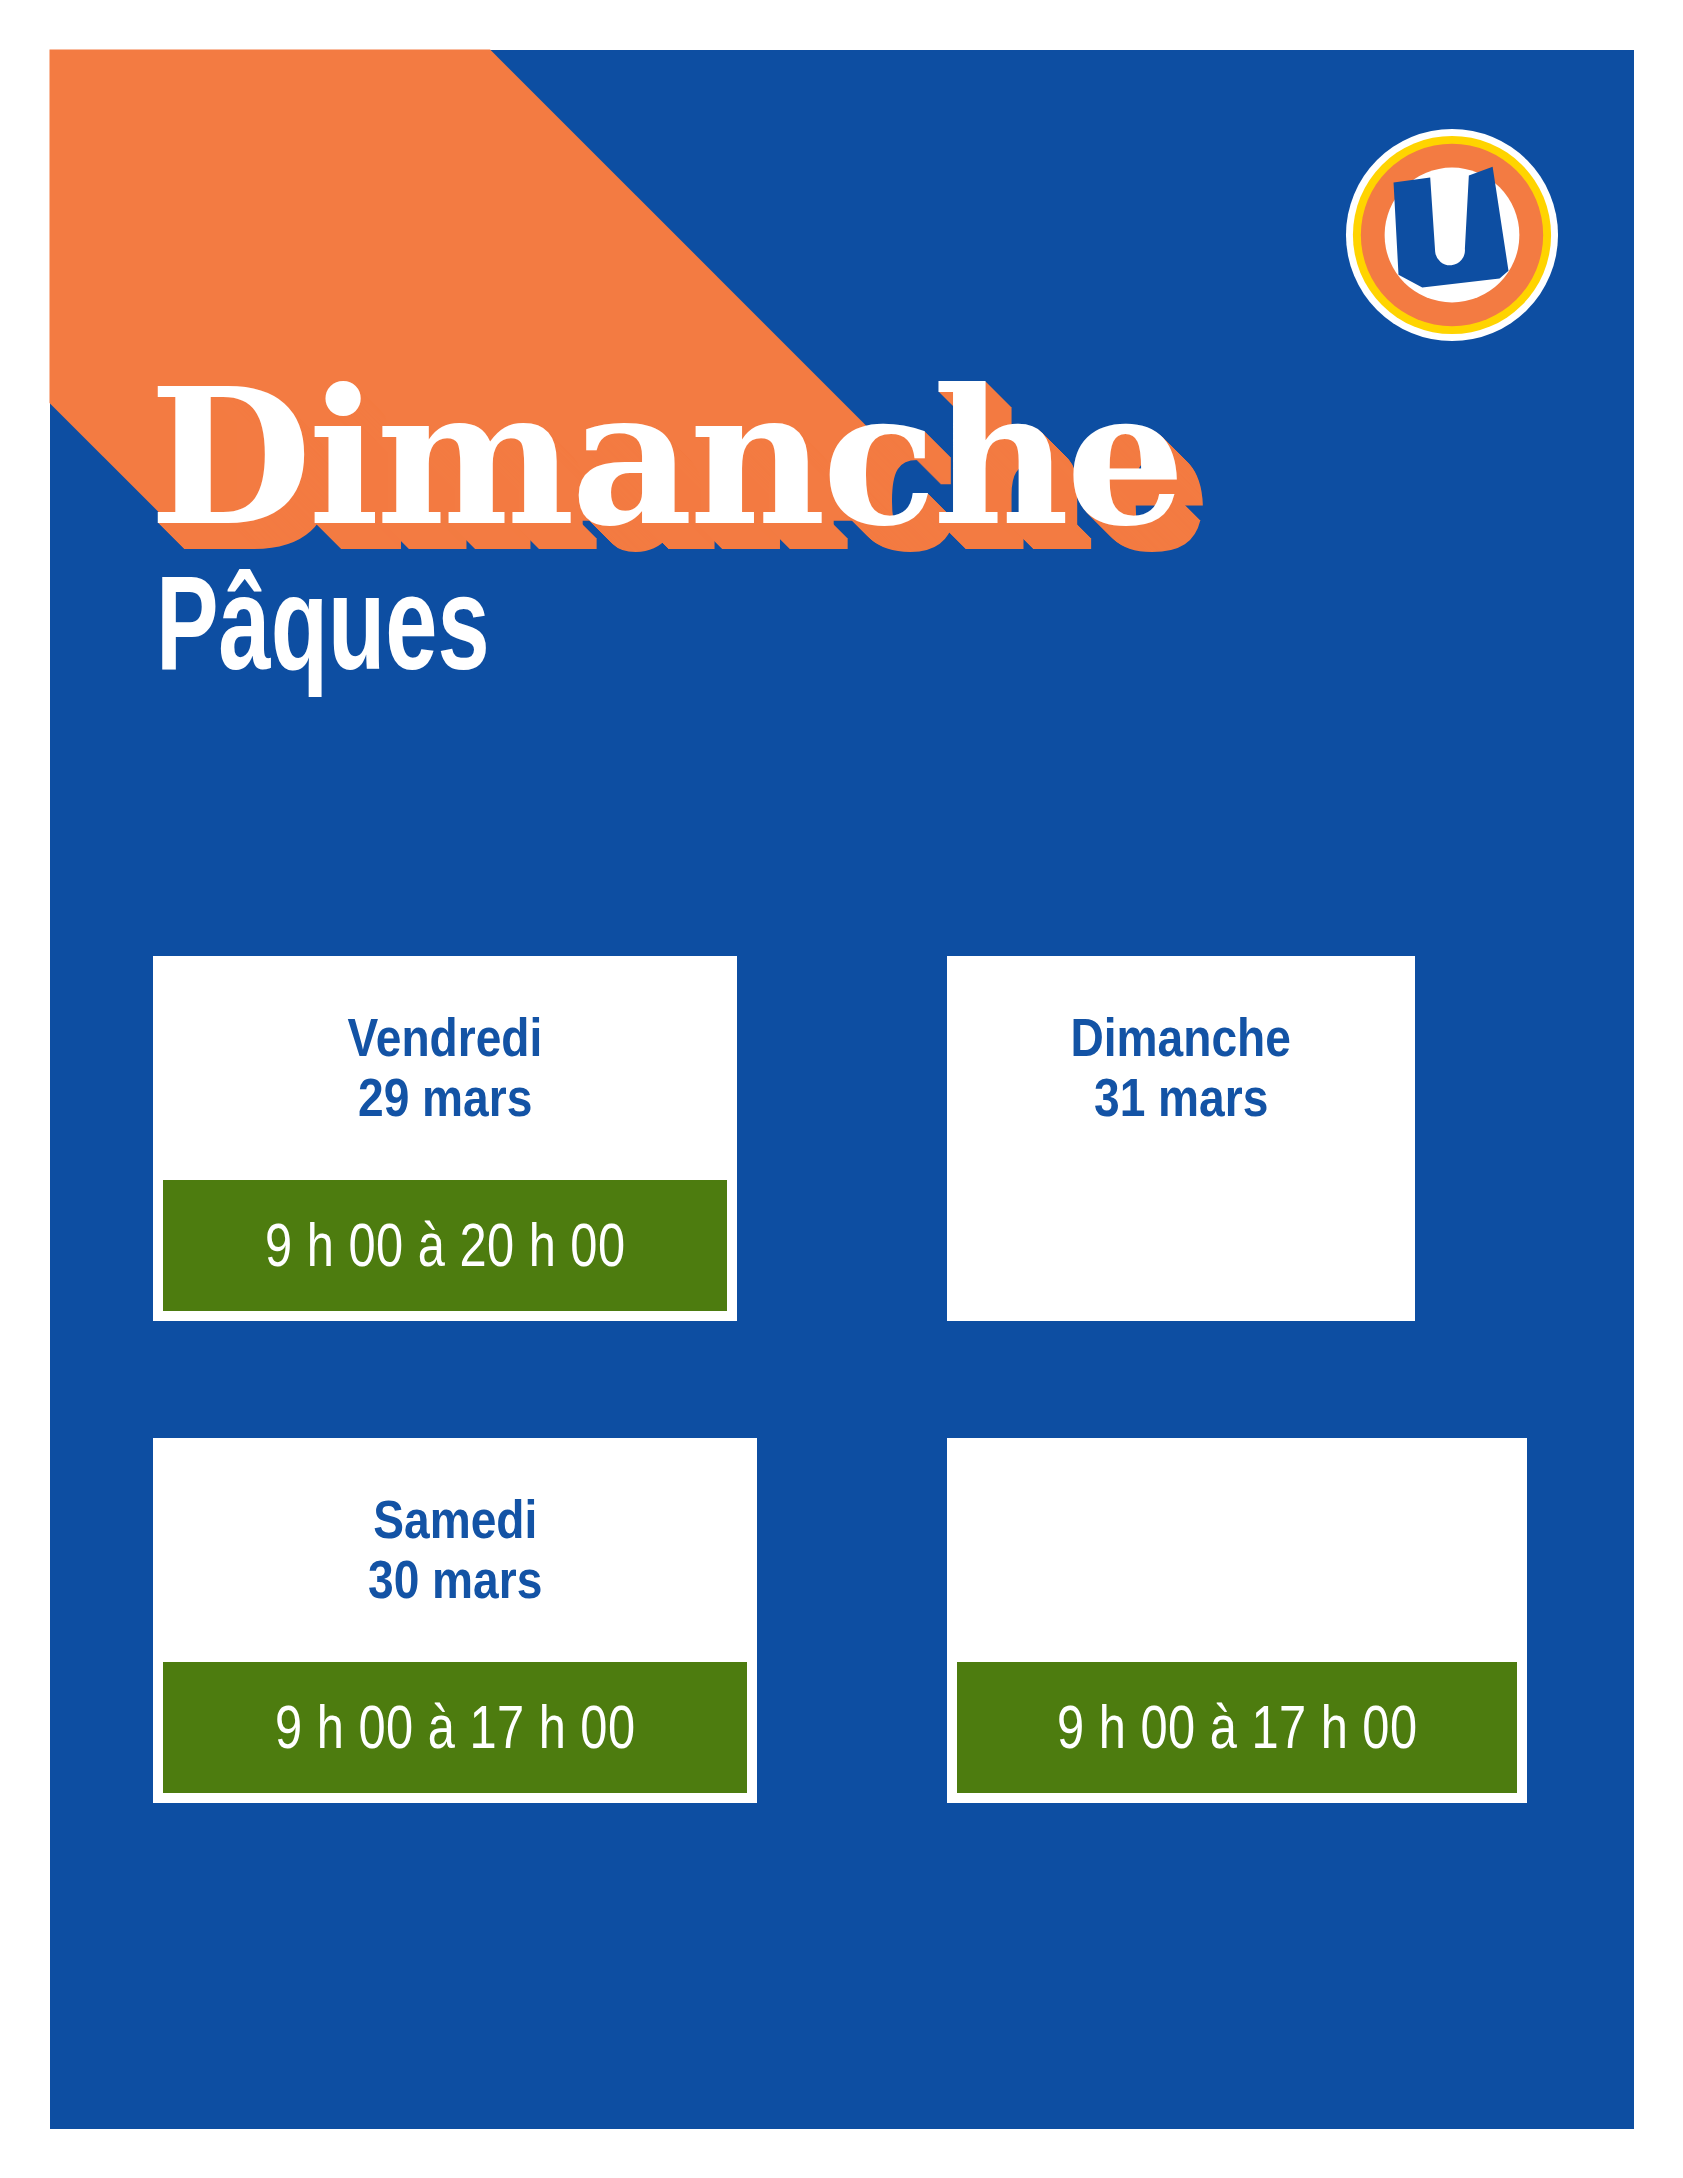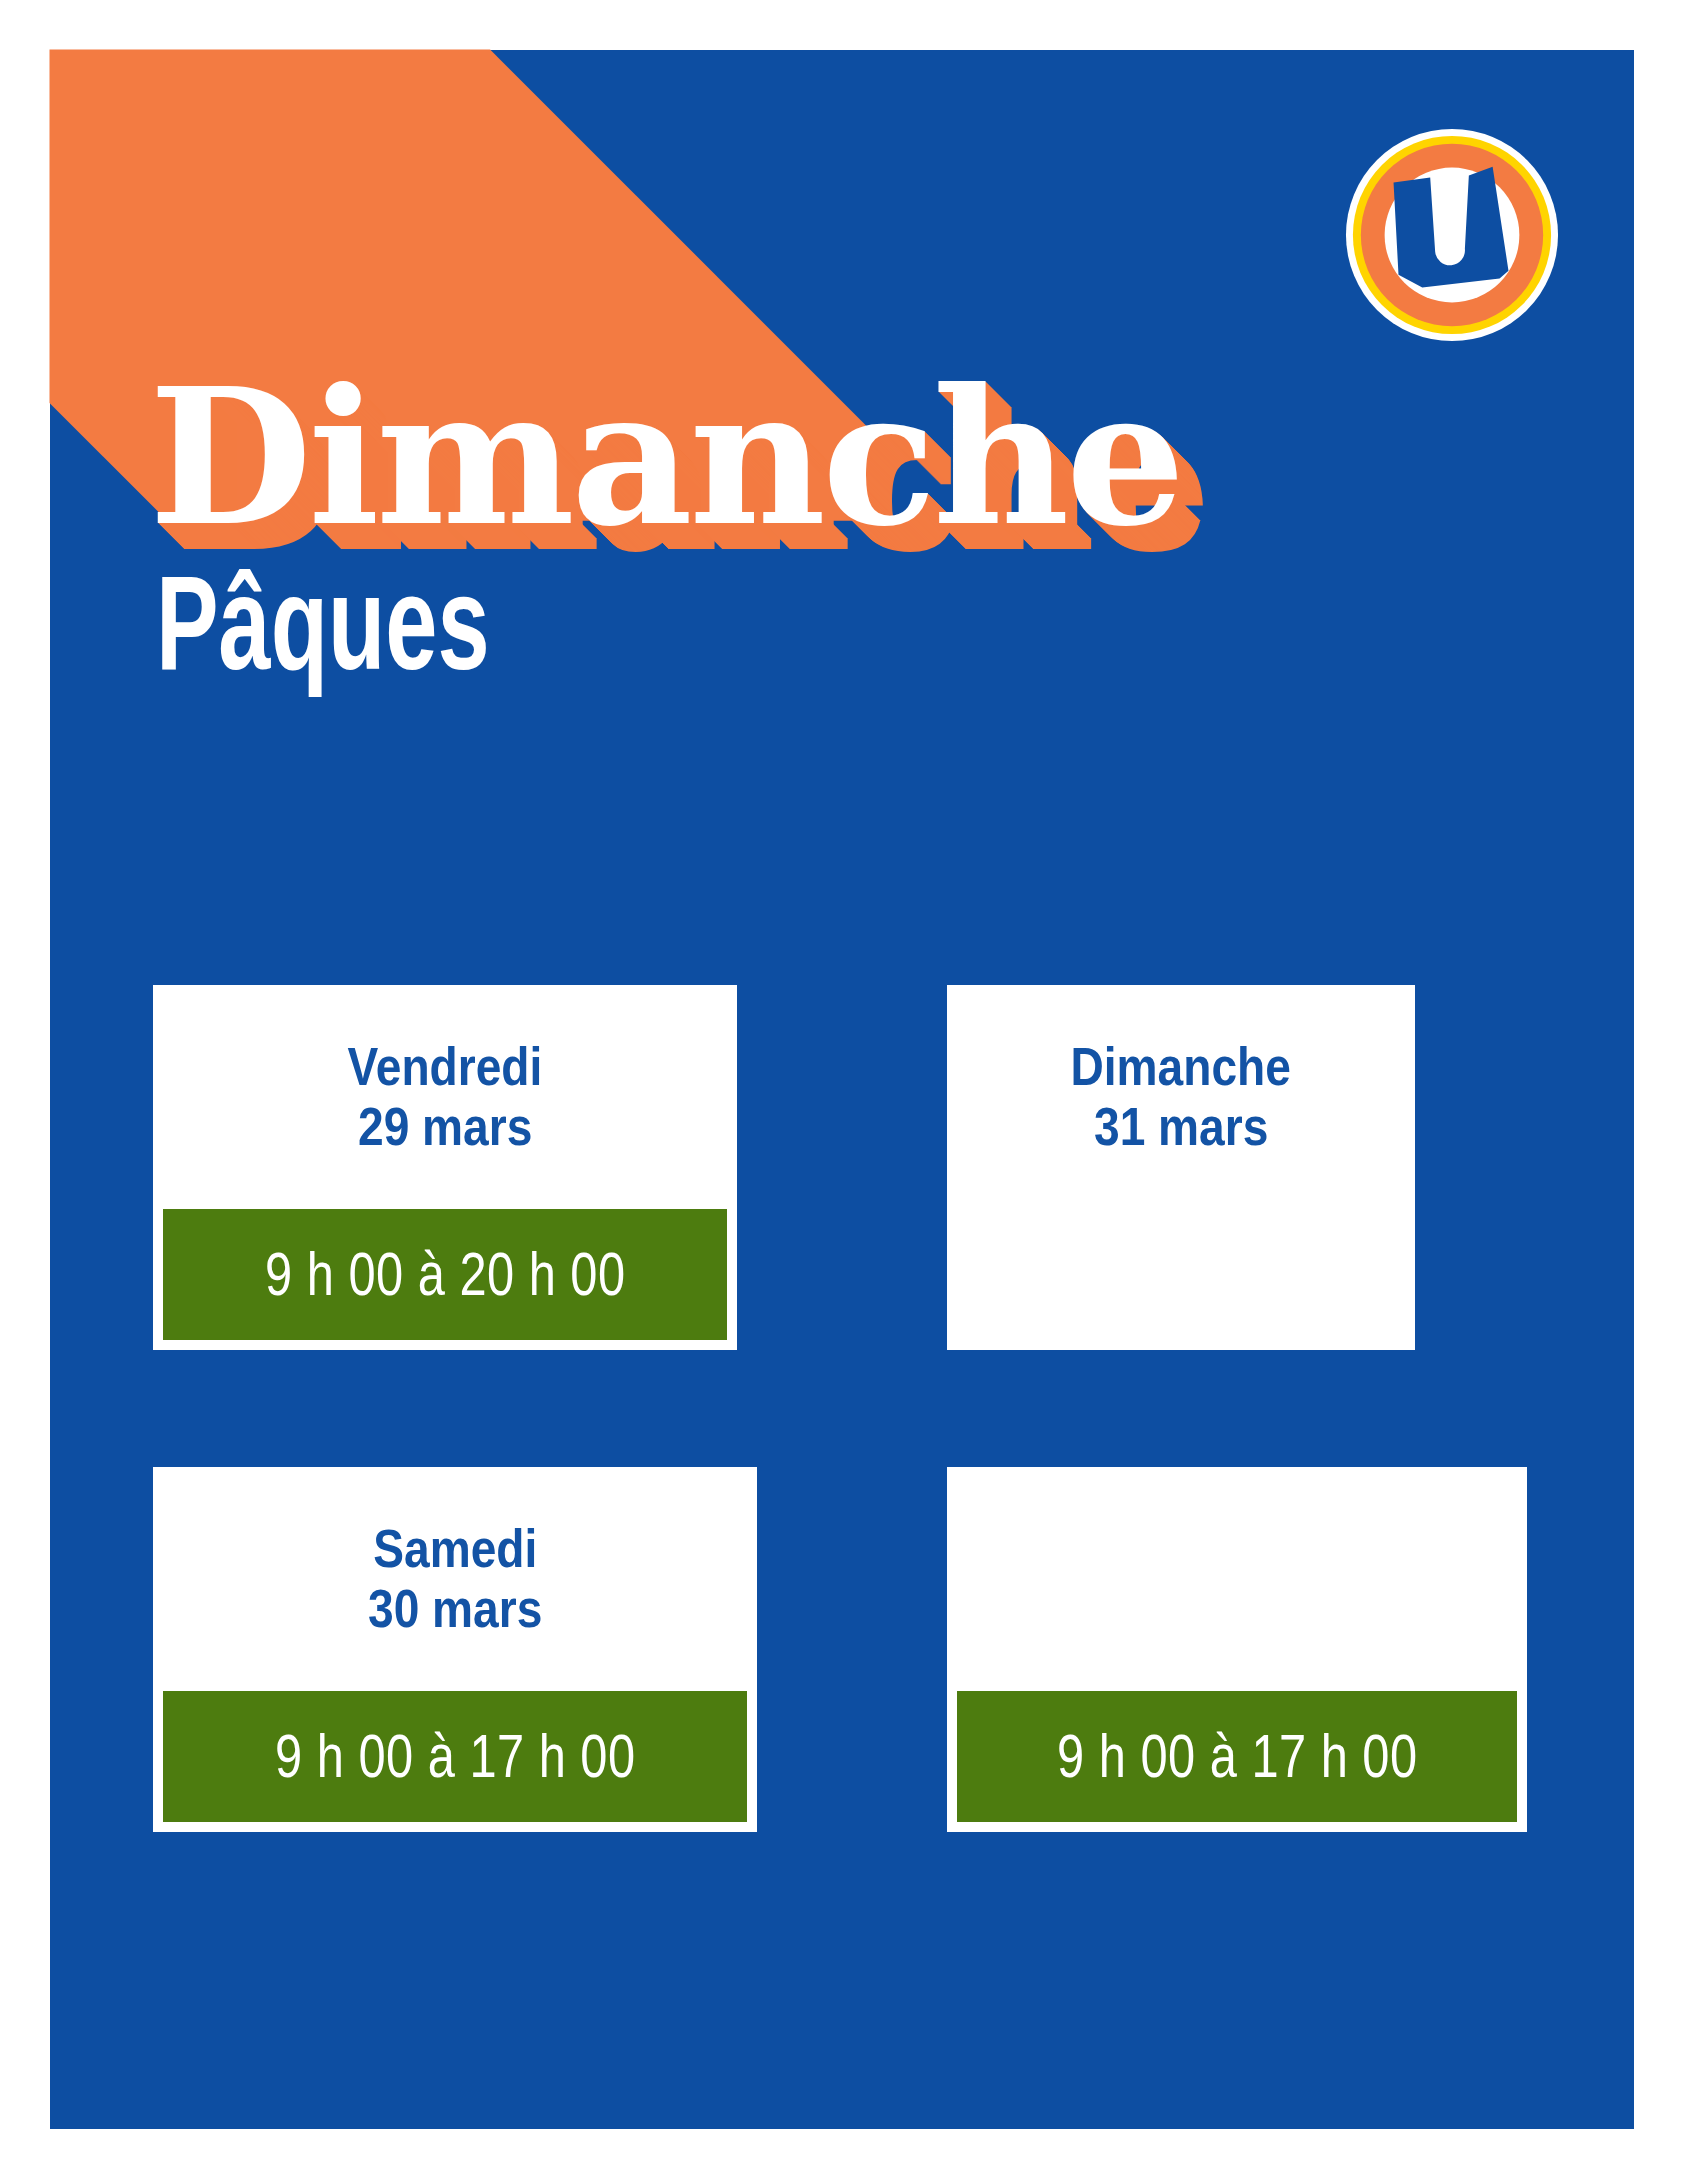--- a/index.html
+++ b/index.html
@@ -25,21 +25,21 @@
       17px 17px 0 #F37B42,18px 18px 0 #F37B42,19px 19px 0 #F37B42,20px 20px 0 #F37B42,
       21px 21px 0 #F37B42,22px 22px 0 #F37B42,23px 23px 0 #F37B42,24px 24px 0 #F37B42,
       25px 25px 0 #F37B42,26px 26px 0 #F37B42;
   }
   .subtitle{
     position:absolute;left:156px;top:556px;
     font-weight:700;font-size:134px;line-height:1;color:#ffffff;
     transform:scaleX(0.70);transform-origin:left top;white-space:nowrap;
   }
   .logo{position:absolute;left:1343px;top:126px;width:218px;height:218px;}
-  .card{position:absolute;background:#ffffff;margin-top:29px;}
+  .card{position:absolute;background:#ffffff;}
   .card.c1{left:153px;top:956px;width:584px;height:365px;}
   .card.c2{left:947px;top:956px;width:468px;height:365px;}
   .card.c3{left:153px;top:1438px;width:584px;height:365px;padding-left:20px;}
   .card.c4{left:947px;top:1438px;width:580px;height:365px;}
   .card-top{
     position:absolute;left:0;top:0;right:0;height:224px;
     display:flex;flex-direction:column;align-items:center;justify-content:center;
     color:#1353A5;font-weight:700;font-size:53px;line-height:60px;
   }
   .card-top .line{display:block;transform:scaleX(0.87);transform-origin:center;white-space:nowrap;}

